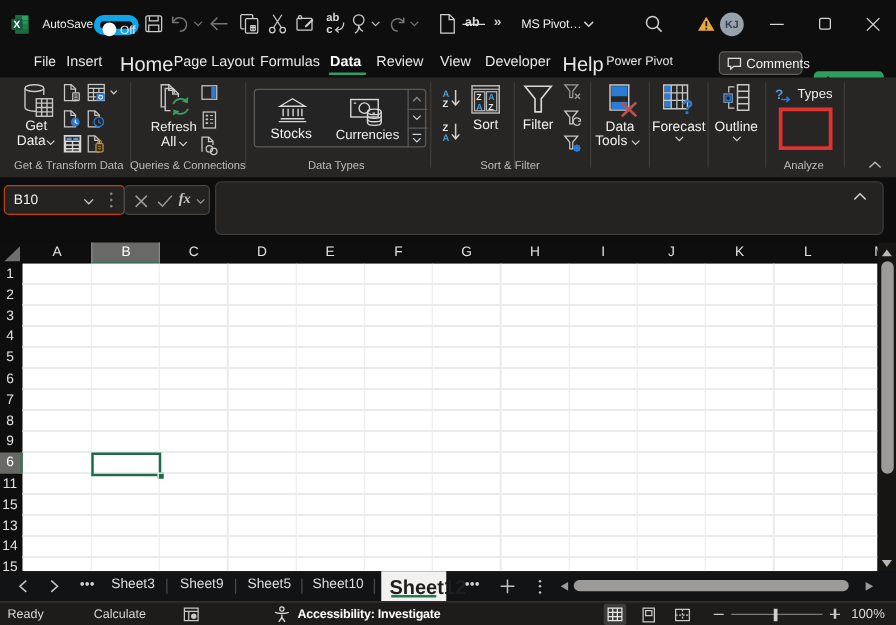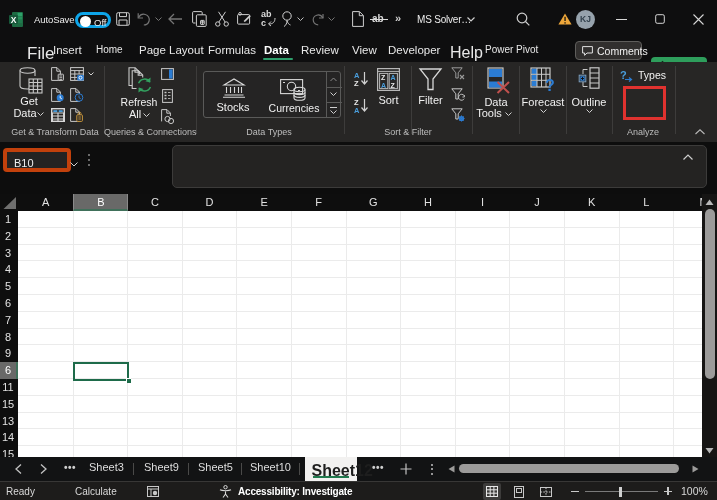--- a/index.html
+++ b/index.html
@@ -35,21 +35,21 @@
   <svg class="a" style="left:9px;top:12px" width="15" height="15" viewBox="0 0 15 15">
     <rect x="3" y="0" width="11" height="15" rx="1" fill="#1d6b43"></rect>
     <rect x="8.6" y="0.8" width="4.6" height="3.2" fill="#2ea06a"></rect>
     <rect x="8.6" y="4.4" width="4.6" height="3.2" fill="#27905c"></rect>
     <rect x="8.6" y="8" width="4.6" height="3.2" fill="#1f7a4d"></rect>
     <rect x="0" y="3" width="9" height="9" rx="1" fill="#17583a"></rect>
     <text x="4.5" y="10.6" font-size="8.5" font-weight="bold" fill="#fff" text-anchor="middle" font-family="Liberation Sans">X</text>
   </svg>
   <div class="t" style="left:34px;top:14px;font-size:9.5px;color:#ececec;letter-spacing:-0.1px">AutoSave</div>
 
-  <div class="a" style="left:75px;top:11.5px;width:36px;height:16px;border:3px solid #0ea5e9;border-radius:9px">
+  <div class="a" style="left:75px;top:11.5px;width:36px;height:16px;border:5px solid #0ea5e9;border-radius:9px">
     <div class="a" style="left:1.5px;top:1.5px;width:11px;height:11px;border-radius:50%;background:#fff"></div>
     <div class="t" style="left:16px;top:2px;font-size:9.5px;color:#ececec">Off</div>
   </div>
 
   <svg class="a" style="left:116px;top:12px" width="14" height="14" viewBox="0 0 14 14" fill="none" stroke="#cfcfcf">
     <rect x="0.7" y="0.7" width="12.6" height="12.6" rx="1.5"></rect>
     <path d="M3.5 0.9 V4.6 H10.5 V0.9 M3 13 V8 H11 V13"></path>
   </svg>
 
   <svg class="a" style="left:137px;top:12px" width="15" height="14" viewBox="0 0 15 14" fill="none" stroke="#757575" stroke-width="1.2">
@@ -108,21 +108,21 @@
   <svg class="a" style="left:352px;top:11px" width="12" height="16" viewBox="0 0 12 16" fill="none" stroke="#cfcfcf">
     <path d="M0.6 15.4 V0.6 H7.5 L11.4 4.5 V15.4 Z"></path>
     <path d="M7.3 0.8 V4.7 H11.2"></path>
   </svg>
 
   <div class="t" style="left:372px;top:13px;font-size:10px;color:#dadada;font-weight:bold">ab</div>
   <div class="a" style="left:370px;top:19px;width:18px;height:1.3px;background:#dadada"></div>
 
   <div class="t" style="left:395px;top:12px;font-size:11px;color:#cfcfcf;font-weight:bold">»</div>
 
-  <div class="t" style="left:417px;top:13.5px;font-size:10px;color:#ececec;letter-spacing:-0.2px">MS Solver…</div>
+  <div class="t" style="left:417px;top:13.5px;font-size:10px;color:#ececec;letter-spacing:-0.2px">MS Pivot…</div>
   <svg class="a" style="left:467px;top:17px" width="8" height="5" viewBox="0 0 8 5" fill="none" stroke="#cfcfcf" stroke-width="1.2">
       <path d="M0.5 0.5 L4 4 L7.5 0.5"></path>
     </svg>
 
   <svg class="a" style="left:516px;top:12px" width="14" height="14" viewBox="0 0 14 14" fill="none" stroke="#cfcfcf" stroke-width="1.2">
     <circle cx="6" cy="6" r="4.8"></circle>
     <path d="M9.5 9.5 L13.3 13.3"></path>
   </svg>
 
   <svg class="a" style="left:558px;top:13px" width="14" height="12" viewBox="0 0 14 12">
@@ -135,23 +135,23 @@
 
   <div class="a" style="left:616px;top:19px;width:11px;height:1.3px;background:#d6d6d6"></div>
   <svg class="a" style="left:655px;top:14px" width="10" height="10" viewBox="0 0 10 10" fill="none" stroke="#d6d6d6">
       <rect x="0.7" y="0.7" width="8.6" height="8.6" rx="1.5"></rect>
     </svg>
   <svg class="a" style="left:693px;top:14px" width="11" height="11" viewBox="0 0 11 11" fill="none" stroke="#d6d6d6" stroke-width="1.1">
       <path d="M0.5 0.5 L10.5 10.5 M10.5 0.5 L0.5 10.5"></path>
     </svg>
 </div>
 <div class="a" id="menubar">
-  <div class="t" style="left:27px;top:6px;font-size:17px;color:#e8e8e8">File</div>
+  <div class="t" style="left:27px;top:6px;font-size:11px;color:#e8e8e8">File</div>
   <div class="t" style="left:53px;top:6px;font-size:11.5px;color:#e8e8e8">Insert</div>
-  <div class="t" style="left:96px;top:6px;font-size:10px;color:#e8e8e8">Home</div>
+  <div class="t" style="left:96px;top:6px;font-size:16px;color:#e8e8e8">Home</div>
   <div class="t" style="left:139px;top:6px;font-size:11.5px;color:#e8e8e8">Page Layout</div>
   <div class="t" style="left:208px;top:6px;font-size:11.5px;color:#e8e8e8">Formulas</div>
   <div class="t" style="left:264px;top:6px;font-size:11.5px;color:#ffffff;font-weight:bold">Data</div>
   <div class="a" style="left:263px;top:20px;width:30px;height:2px;background:#2e9e6b;border-radius:1px"></div>
   <div class="t" style="left:301px;top:6px;font-size:11.5px;color:#e8e8e8">Review</div>
   <div class="t" style="left:352px;top:6px;font-size:11.5px;color:#e8e8e8">View</div>
   <div class="t" style="left:388px;top:6px;font-size:11.5px;color:#e8e8e8">Developer</div>
   <div class="t" style="left:450px;top:6px;font-size:16px;color:#e8e8e8">Help</div>
   <div class="t" style="left:485px;top:6px;font-size:10px;color:#e8e8e8">Power Pivot</div>
 
@@ -401,29 +401,41 @@
   </svg>
   <div class="t" style="left:638px;top:7px;font-size:10.5px;color:#f0f0f0">Types</div>
   <div class="a" style="left:623px;top:24px;width:43px;height:34px;border:3.5px solid #e0322f"></div>
   <div class="seplabel" style="left:613px;width:60px">Analyze</div>
 
   <svg class="a" style="left:695px;top:66.5px" width="10" height="5.5" viewBox="0 0 10 5.5" fill="none" stroke="#b8b8b8" stroke-width="1.1">
       <path d="M0.5 5 L5 0.8 L9.5 5"></path>
     </svg>
 </div>
 <div class="a" id="fbar">
-  <div class="a" style="left:3px;top:6px;width:68px;height:24px;background:#242322;border:4px solid #c2410c;border-radius:4px">
+  <div class="a" style="left:3px;top:6px;width:97px;height:24px;background:#242322;border:1px solid #c2410c;border-radius:4px">
     <div class="t" style="left:7px;top:5px;font-size:11px;color:#f0f0f0">B10</div>
     <svg class="a" style="left:63px;top:10px" width="8" height="5" viewBox="0 0 8 5" fill="none" stroke="#cfcfcf">
         <path d="M0.5 0.5 L4 4 L7.5 0.5"></path>
       </svg>
   </div>
   <div class="a" style="left:88px;top:12px;width:2px;height:2px;border-radius:50%;background:#8a8a8a"></div>
   <div class="a" style="left:88px;top:17px;width:2px;height:2px;border-radius:50%;background:#8a8a8a"></div>
   <div class="a" style="left:88px;top:22px;width:2px;height:2px;border-radius:50%;background:#8a8a8a"></div>
+  <div class="a" style="left:99px;top:6px;width:69px;height:24px;background:#242322;border:1px solid #464544;border-radius:4px">
+    <svg class="a" style="left:8px;top:7px" width="10" height="10" viewBox="0 0 10 10" fill="none" stroke="#9a9a9a" stroke-width="1.2">
+        <path d="M0.5 0.5 L9.5 9.5 M9.5 0.5 L0.5 9.5"></path>
+      </svg>
+    <svg class="a" style="left:26px;top:7px" width="12" height="10" viewBox="0 0 12 10" fill="none" stroke="#9a9a9a" stroke-width="1.2">
+        <path d="M0.5 5.5 L4 9 L11.5 0.5"></path>
+      </svg>
+    <div class="t" style="left:43px;top:4px;font-size:11.5px;font-style:italic;font-weight:bold;color:#c8c8c8;font-family:'Liberation Serif',serif">fx</div>
+    <svg class="a" style="left:57px;top:10px" width="7" height="4.5" viewBox="0 0 7 4.5" fill="none" stroke="#9a9a9a">
+        <path d="M0.5 0.5 L3.5 3.5 L6.5 0.5"></path>
+      </svg>
+  </div>
   <div class="a" style="left:172px;top:3px;width:535px;height:43px;background:#242322;border:1px solid #3c3b3a;border-radius:5px"></div>
   <svg class="a" style="left:683px;top:12px" width="10" height="6" viewBox="0 0 10 6" fill="none" stroke="#cfcfcf" stroke-width="1.2">
       <path d="M0.5 5.5 L5 1 L9.5 5.5"></path>
     </svg>
 </div>
 <div class="a" id="sheet">
 
   <svg class="a" style="left:0;top:0" width="18" height="17">
       <polygon points="16,3 16,15 3.5,15" fill="#6f6f6e"></polygon>
     </svg>

